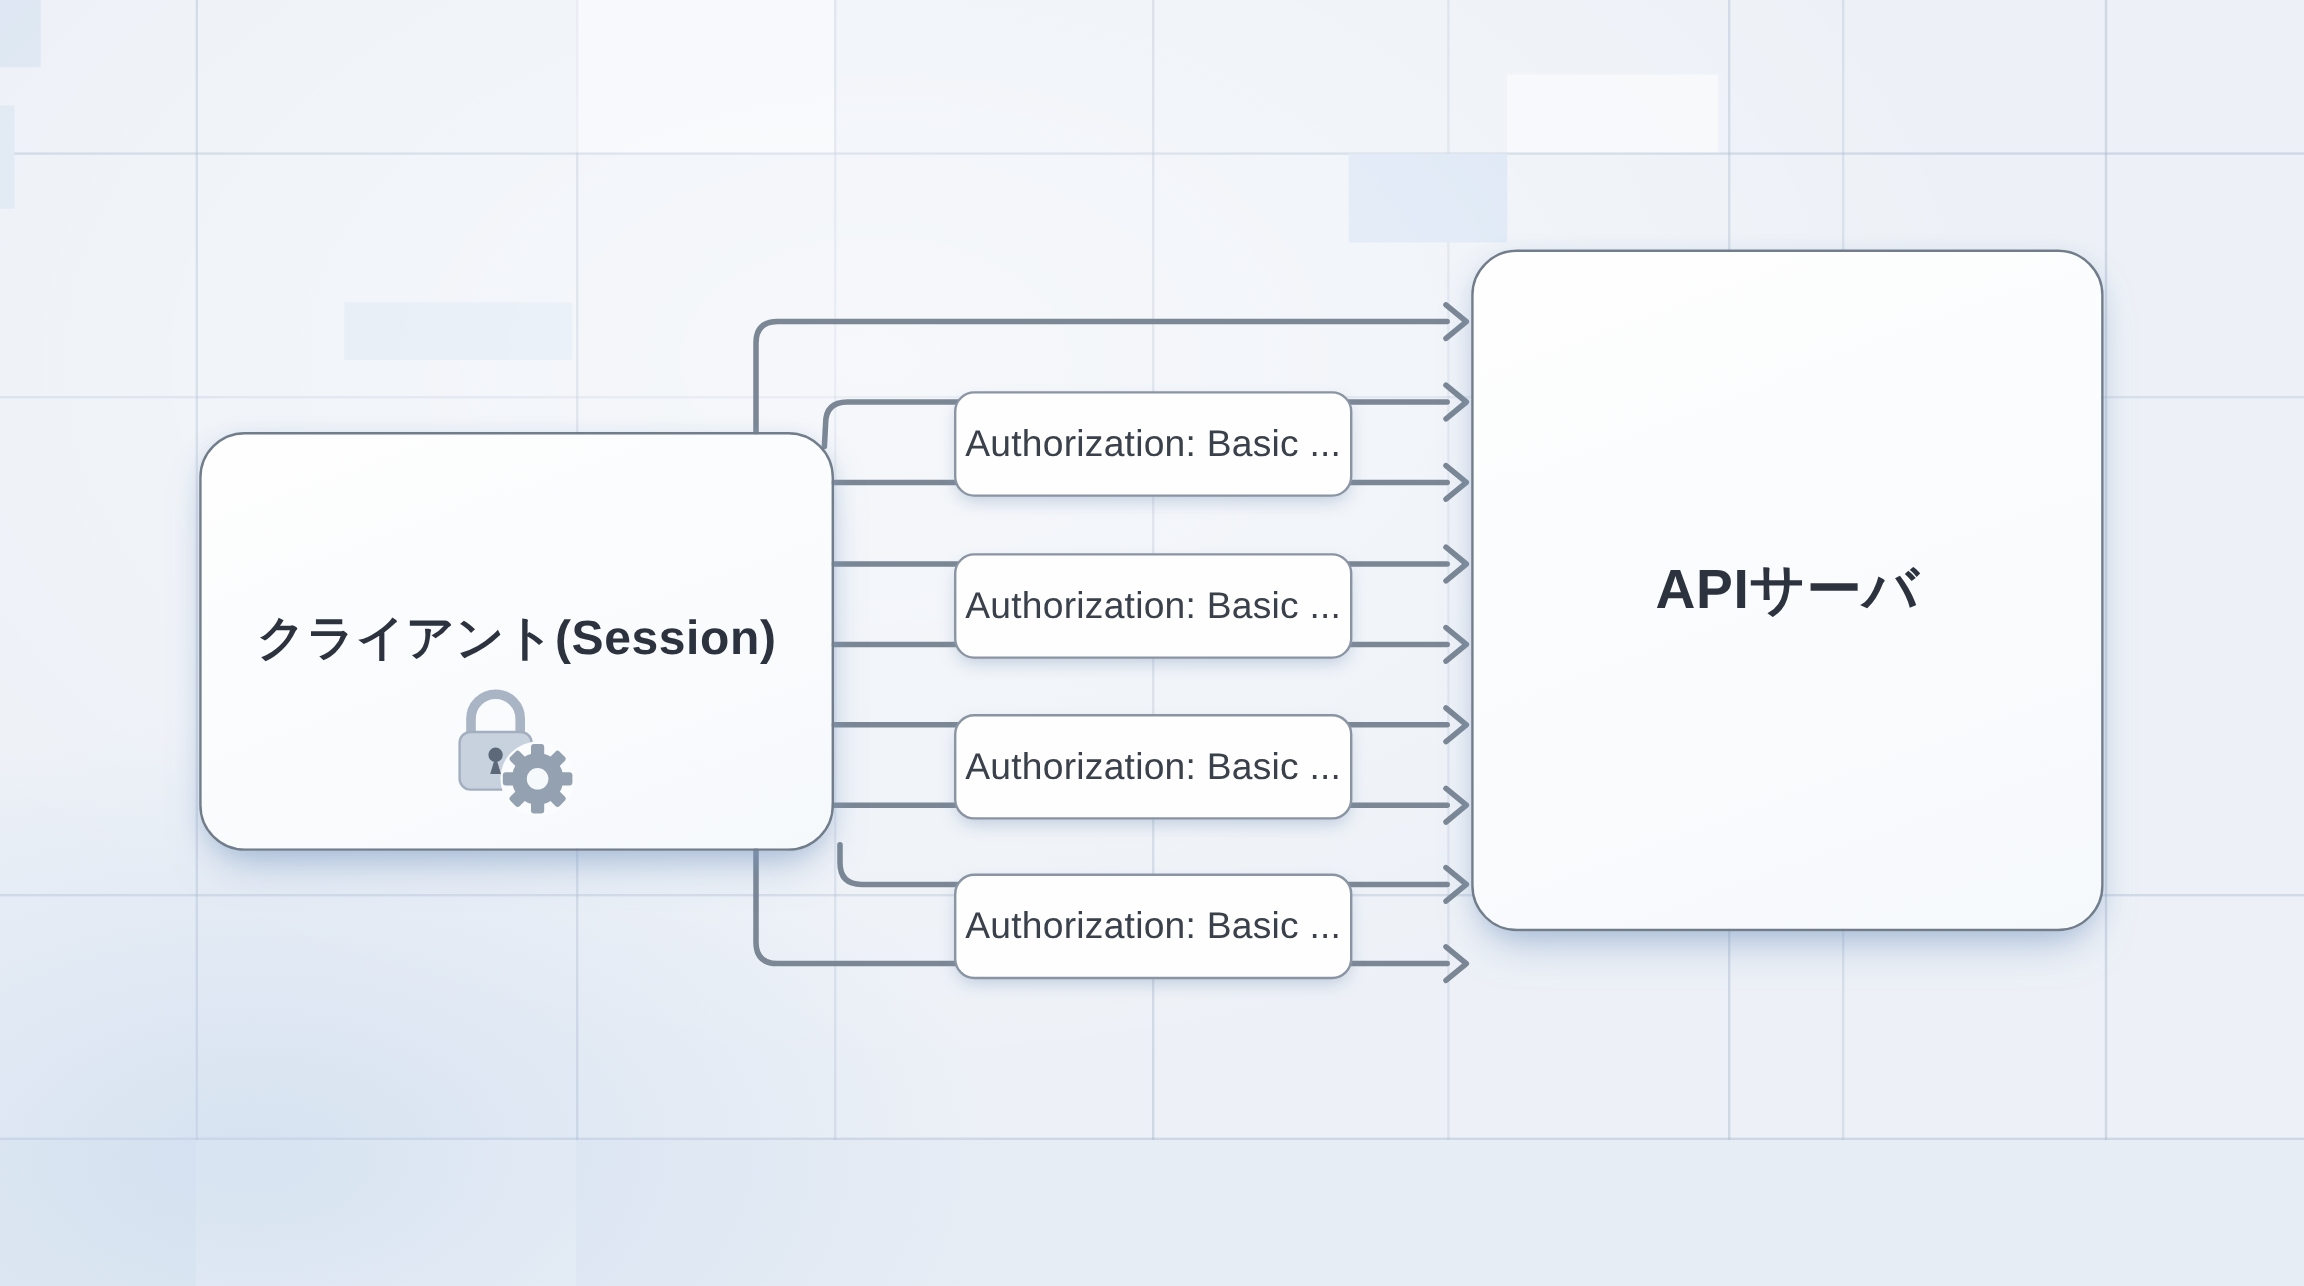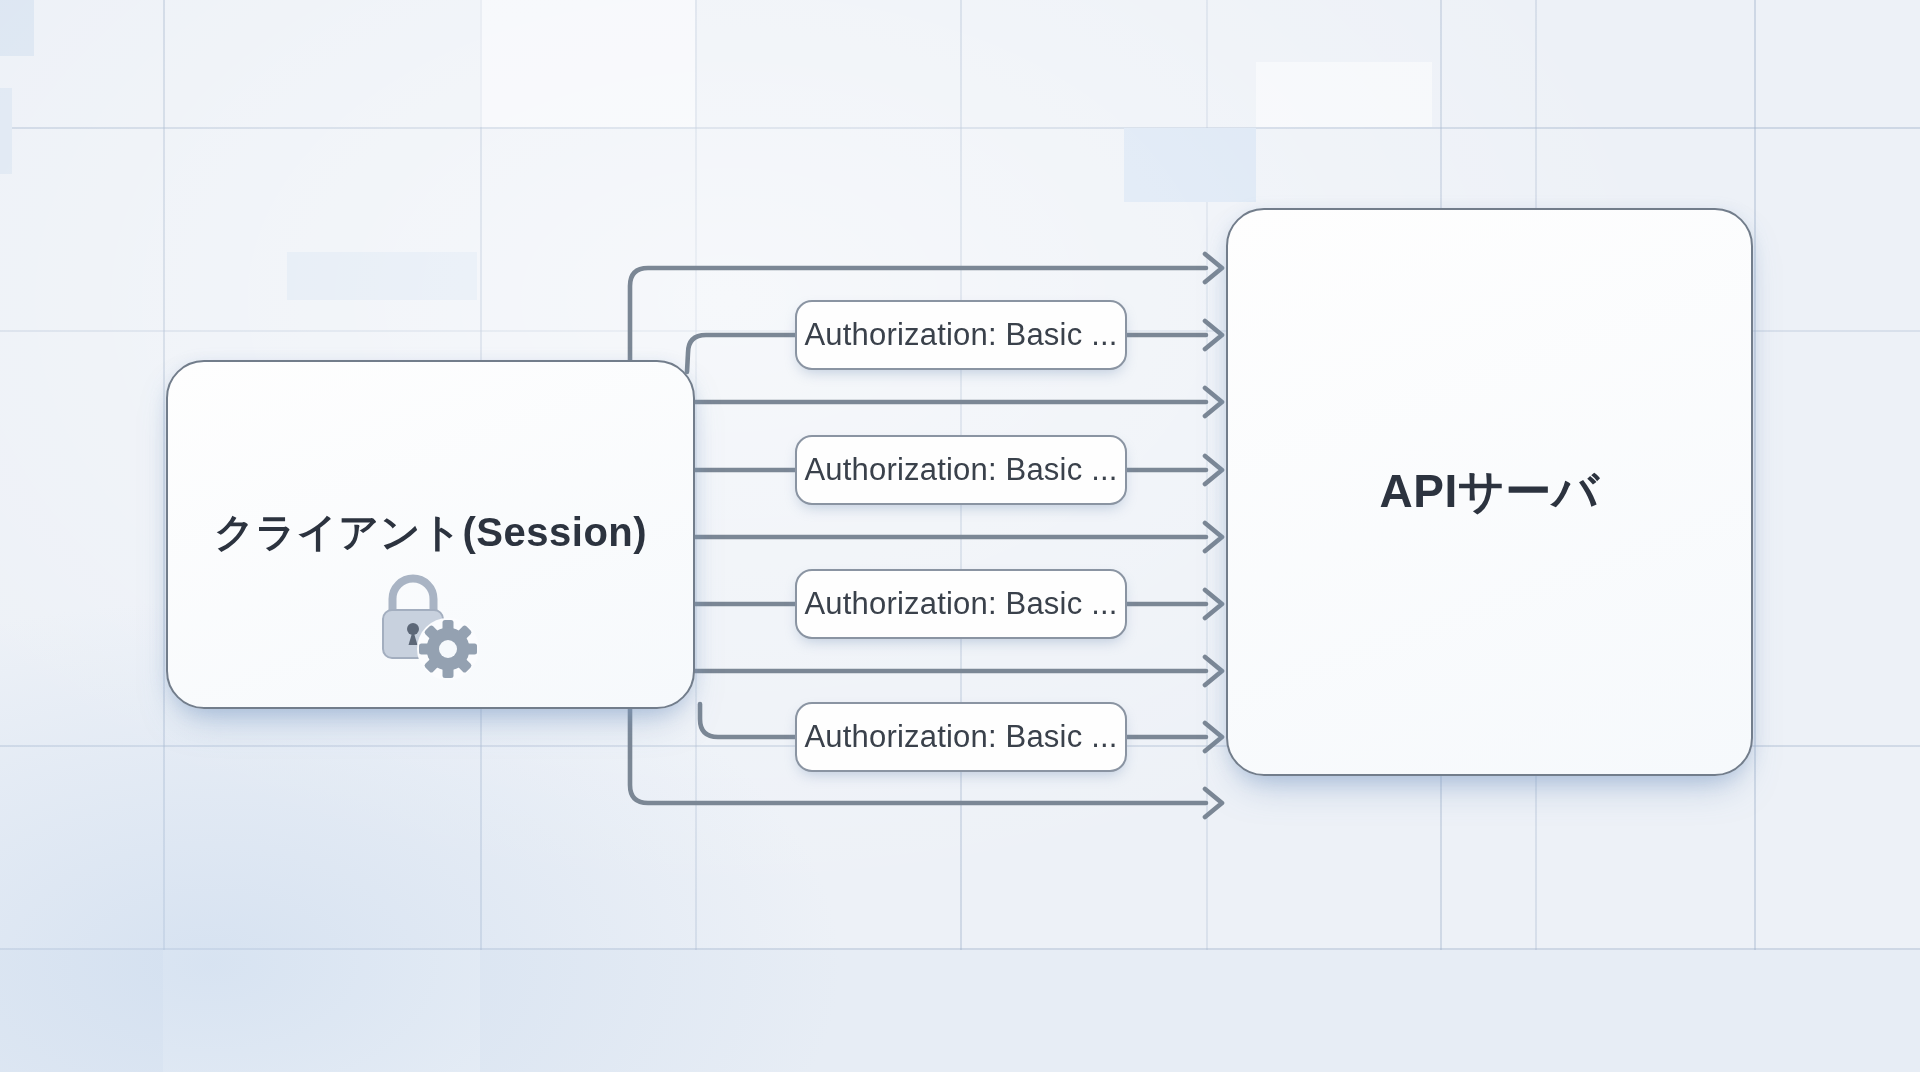--- a/index.html
+++ b/index.html
@@ -49,25 +49,26 @@
   .node-title{
     color:#2c333f;font-weight:bold;text-align:center;letter-spacing:.5px;
     font-family:"Liberation Sans","DejaVu Sans",sans-serif;
   }
   .client-node{left:166px;top:360px;width:529px;height:349px;}
   .client-title{position:absolute;left:0;right:0;top:146px;font-size:40px;line-height:1.2;text-align:center;}
   .client-icon{position:absolute;left:50%;top:210px;transform:translateX(-50%);width:112px;height:110px;overflow:visible;}
   .api-node{left:1226px;top:208px;width:527px;height:568px;display:flex;align-items:center;justify-content:center;}
   .api-title{font-size:46px;}
   .edge-label{
-    position:absolute;z-index:4;left:795px;width:332px;height:70px;
+    position:absolute;z-index:4;left:795px;width:332px;height:88px;
     background:#fefefe;border:2.5px solid #8a94a2;border-radius:17px;
     display:flex;align-items:center;justify-content:center;
     color:#3a414b;font-size:31px;letter-spacing:.2px;
     box-shadow:0 6px 14px -4px rgba(122,148,185,.45);
+    margin-top:26px;
   }
 </style>
 </head>
 <body>
 
 <div class="stage">
 
   <div class="grid"></div>
 
   <div class="patch" style="left:0;top:0;width:34px;height:56px;background:#dce6f2;"></div>

